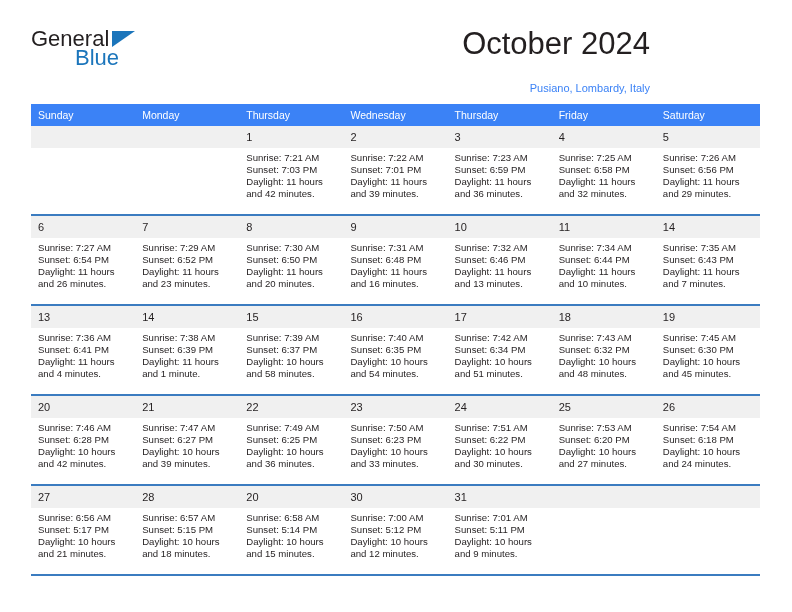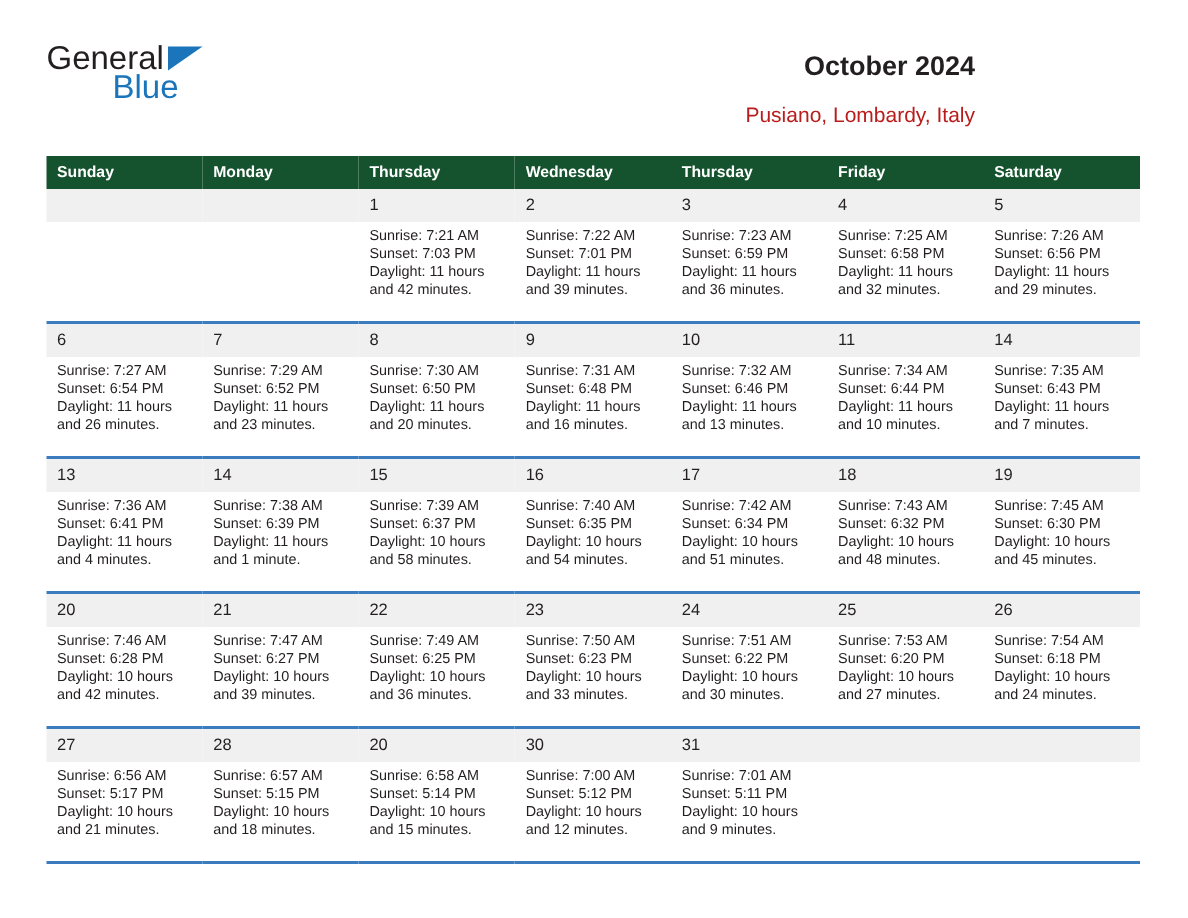--- a/index.html
+++ b/index.html
@@ -66,49 +66,49 @@
     margin-left: 16px;
   }
 
   .titles {
     position: absolute;
     right: 0;
     top: 0;
     text-align: right;
   }
   .cal-title {
-    font-size: 18px;
+    font-size: 31px;
     line-height: 32px;
     color: #231f20;
-    font-weight: bold;
+    font-weight: normal;
     margin: 0;
     white-space: nowrap;
   }
   .cal-subtitle {
-    font-size: 14px;
+    font-size: 11px;
     line-height: 18px;
-    color: #b91c1c;
-    margin: 7px 0 0 0;
+    color: #3b82f6;
+    margin: 19px 0 0 0;
     white-space: nowrap;
   }
 
   
   .calendar {
     position: absolute;
     left: 31px;
     top: 104px;
     width: 729px;
     border-collapse: collapse;
     table-layout: fixed;
   }
   .calendar th {
-    background: #14532d;
+    background: #3b82f6;
     color: #ffffff;
     font-size: 10.5px;
-    font-weight: bold;
+    font-weight: normal;
     text-align: left;
     padding: 5px 0 5px 7px;
     height: 11px;
     line-height: 12px;
     border: none;
   }
   .calendar td {
     vertical-align: top;
     padding: 0;
     border: none;

